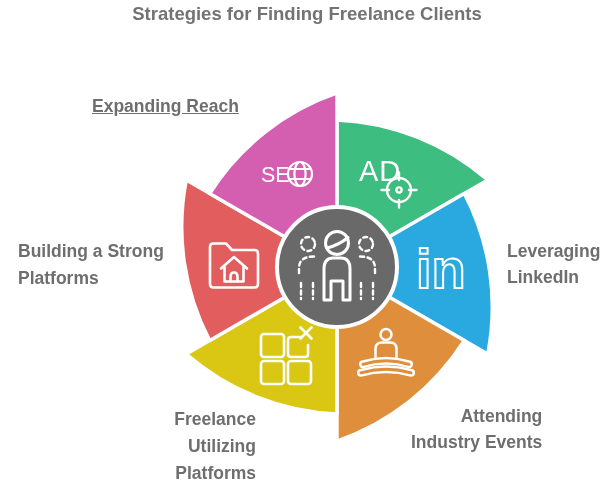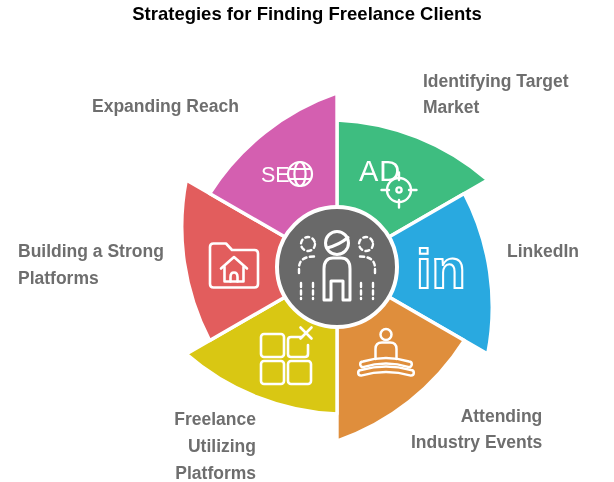--- a/index.html
+++ b/index.html
@@ -1,26 +1,26 @@
 <!DOCTYPE html>
 <html><head>
 <meta charset="utf-8">
 <style>
   html,body{margin:0;padding:0;background:#fff;}
   .canvas{position:relative;width:614px;height:482px;background:#fff;overflow:hidden;
           font-family:"Liberation Sans",sans-serif;}
   .title{position:absolute;left:0;right:0;top:3px;text-align:center;
-         font:700 18.5px/22px "Liberation Sans",sans-serif;color:#000000;}
+         font:700 18.5px/22px "Liberation Sans",sans-serif;color:#737373;}
   .label{position:absolute;font:700 17.5px/26px "Liberation Sans",sans-serif;color:#6e6e6e;}
   .l-itm{left:423px;top:68px;}
   .l-ll{left:507px;top:238px;}
   .l-aie{left:411px;top:403px;text-align:right;}
   .l-ufp{left:118px;top:406px;width:138px;text-align:right;line-height:27px;}
   .l-bsp{left:18px;top:238px;width:150px;text-align:left;line-height:27px;}
-  .l-er{left:92px;top:93px;}
+  .l-er{left:92px;top:93px;text-decoration:underline;}
   svg{position:absolute;left:0;top:0;}
 </style>
 </head>
 <body>
 
 <div class="canvas">
 
   <div class="title">Strategies for Finding Freelance Clients</div>
 
   <svg width="614" height="482" viewBox="0 0 614 482">
@@ -83,26 +83,23 @@
         <circle cx="366" cy="244" r="7"></circle>
         <path d="M314 256.5 Q299 256.5 299 268 V276 M301 283 V299 M313 283 V299"></path>
         <path d="M360 256.5 Q375 256.5 375 268 V276 M373 283 V299 M361 283 V299"></path>
       </g>
       <circle cx="337" cy="243" r="11.5"></circle>
       <path d="M327 248 Q339 245 348 237.5"></path>
       <path d="M324 300 V269 Q324 258 333 258 H341 Q350 258 350 269 V300 H343 V281 H331 V300 Z"></path>
     </g>
   </svg>
 
-  <div class="label l-itm">
-    <div>Identifying Target</div>
-    <div>Market</div>
-  </div>
 
   <div class="label l-ll">
+    <div>Leveraging</div>
     <div>LinkedIn</div>
   </div>
 
   <div class="label l-aie">
     <div>Attending</div>
     <div>Industry Events</div>
   </div>
 
   <div class="label l-ufp">
     <div>Freelance</div>

